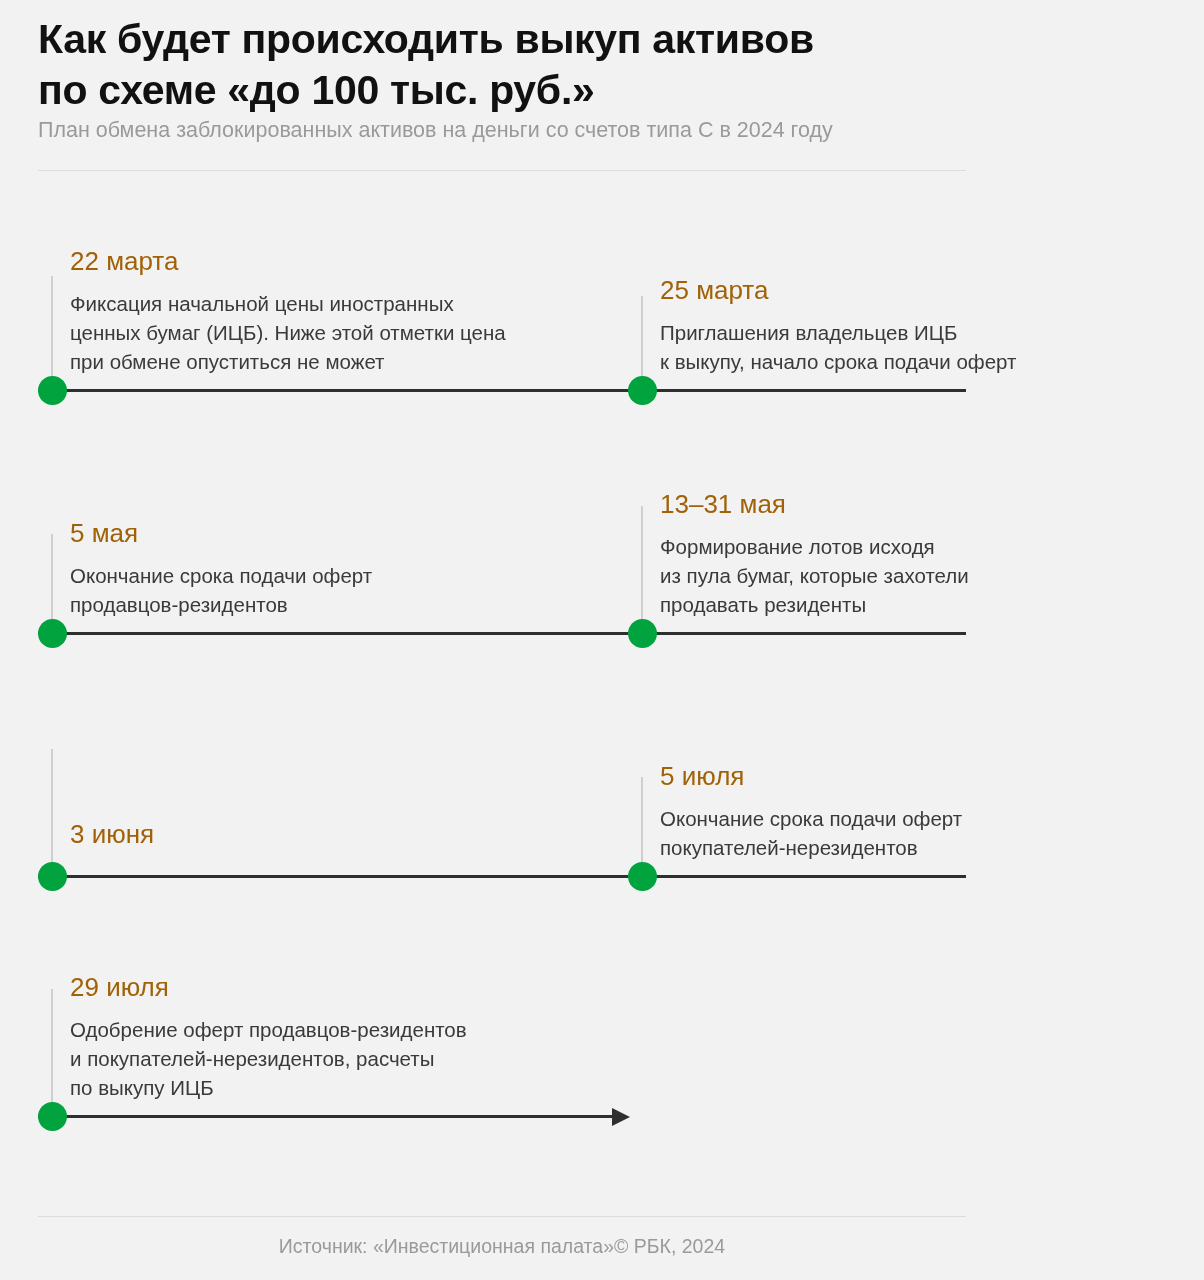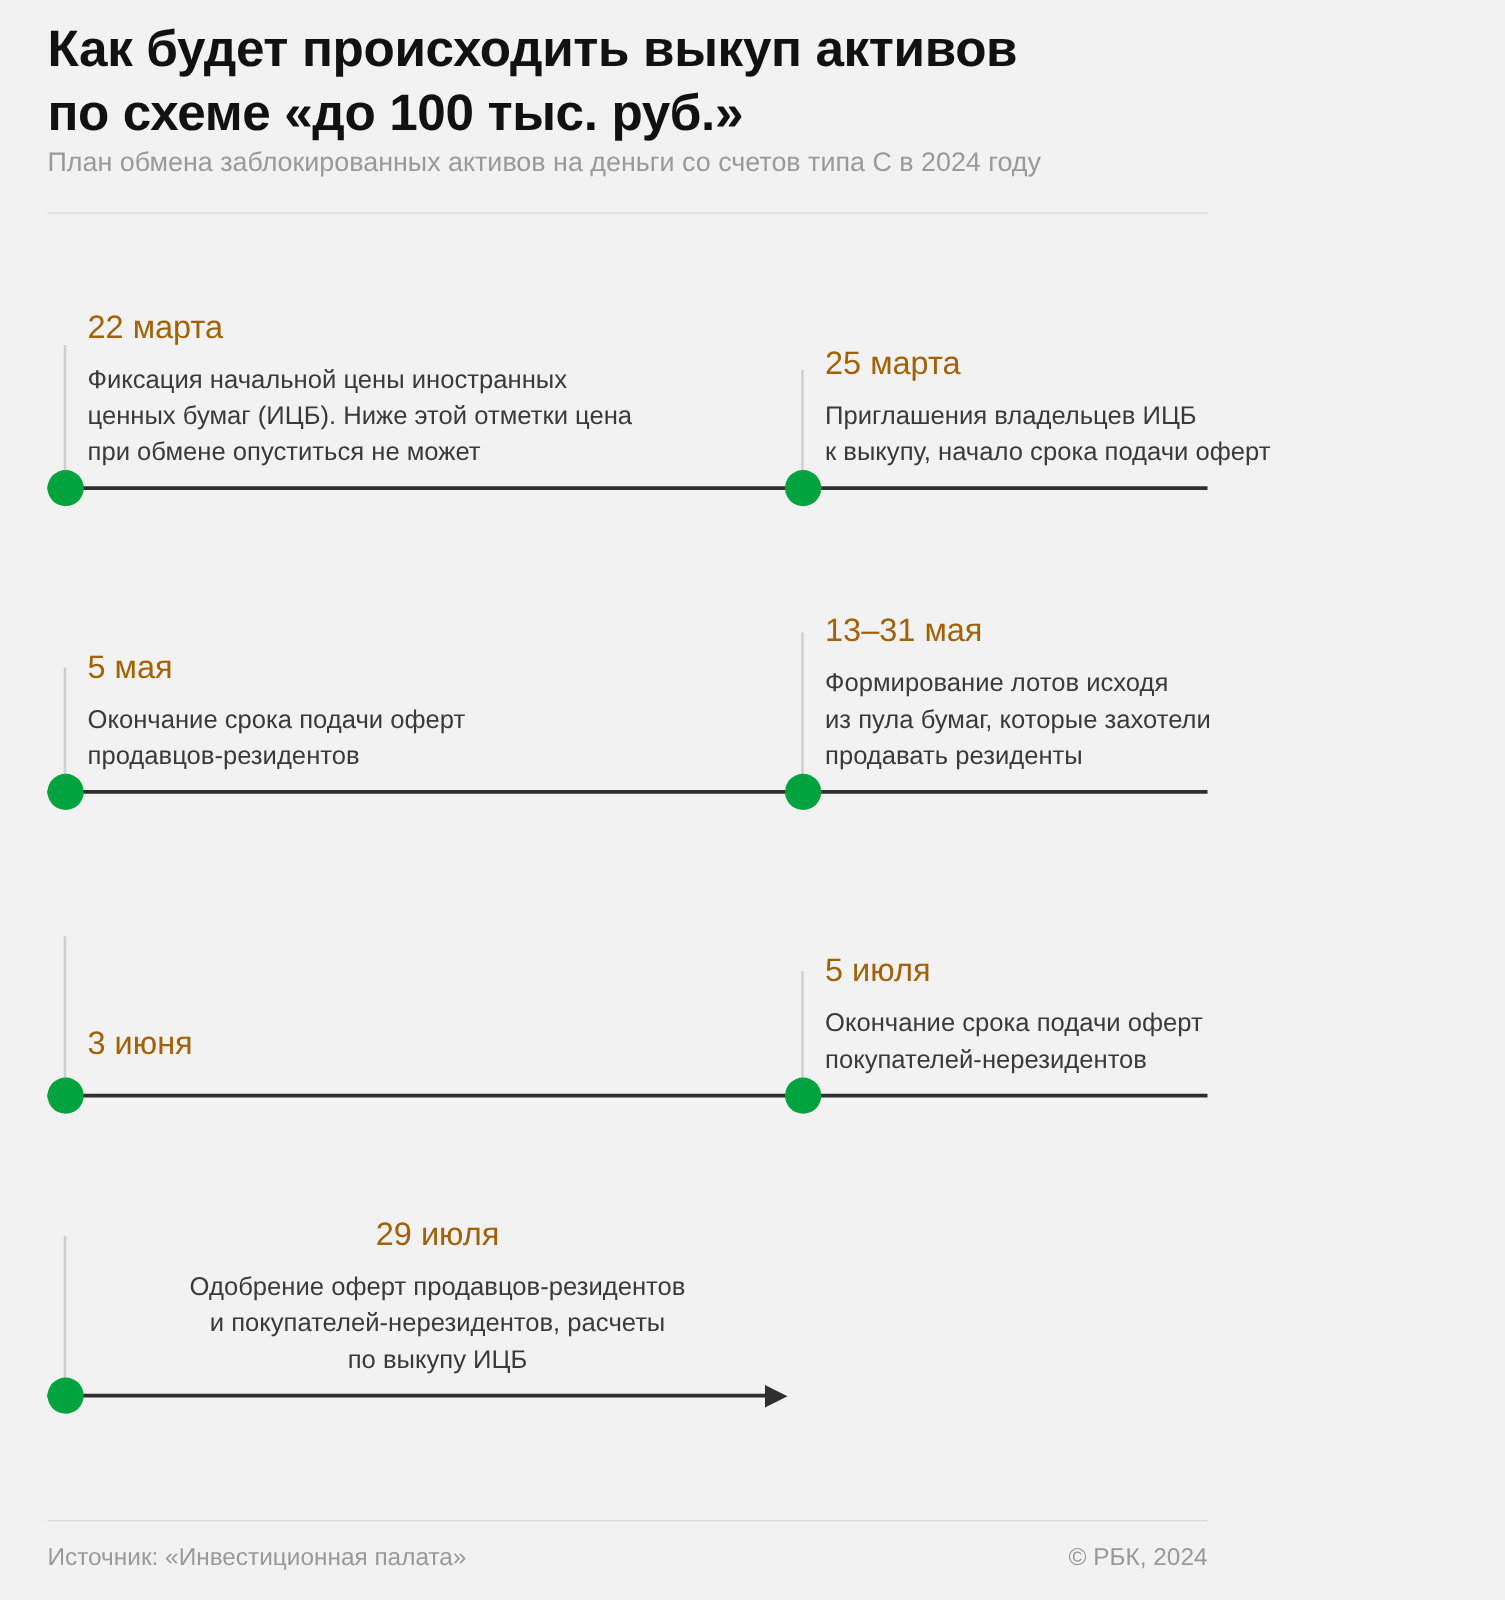--- a/index.html
+++ b/index.html
@@ -45,21 +45,20 @@
   .timeline {
     position: relative;
     margin-top: 28px;
   }
   .row {
     position: relative;
     height: 243px;
   }
   .row.last {
     height: 240px;
-    text-align: center;
   }
   .axis {
     position: absolute;
     left: 0;
     right: 0;
     bottom: 50px;
     height: 3px;
     background: #2f2f2f;
   }
   .axis.short {
@@ -118,21 +117,21 @@
     left: 38px;
     right: 38px;
     bottom: 22px;
   }
   .divider-bottom {
     border-top: 1px solid #dcdcdc;
     width: 100%;
   }
   .footer-row {
     display: flex;
-    justify-content: space-between;
+    justify-content: center;
     align-items: baseline;
     margin-top: 18px;
     font-size: 19.5px;
     color: #9a9a9a;
   }
 </style>
 </head>
 <body>
 
 <div class="page">

